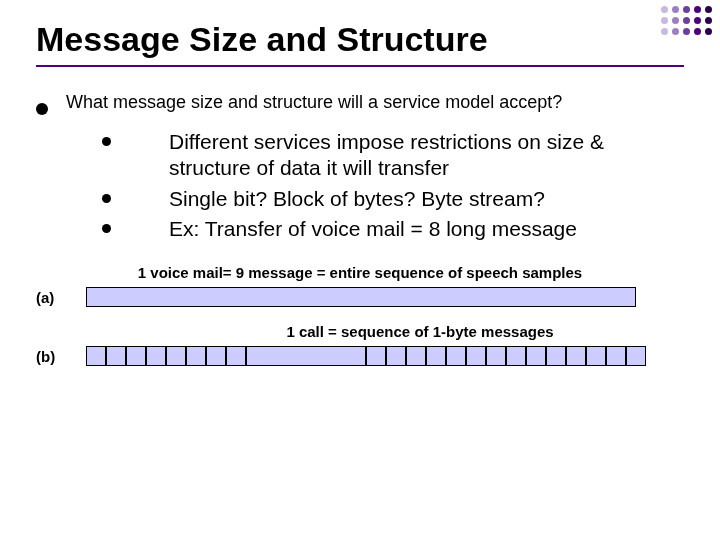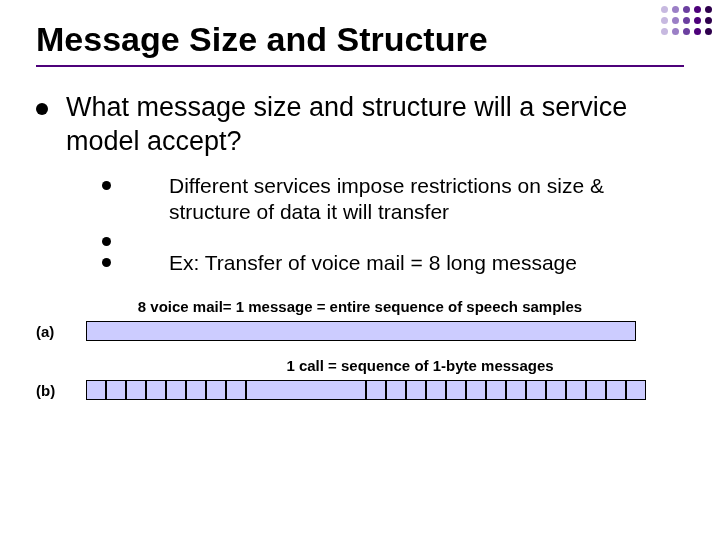--- a/index.html
+++ b/index.html
@@ -1,21 +1,21 @@
 <!DOCTYPE html>
 <html><head>
 <meta charset="utf-8">
 <style>
   * { margin: 0; padding: 0; box-sizing: border-box; }
   html, body { width: 720px; height: 540px; background: #fff; font-family: Arial, Helvetica, sans-serif; color: #000; }
   .slide { position: relative; width: 720px; height: 540px; padding: 20px 36px 20px 36px; }
   .title { font-size: 34px; font-weight: bold; line-height: 1.15; border-bottom: 2px solid #4d017a; padding-bottom: 6px; margin-bottom: 24px; }
   .l1 { display: flex; align-items: flex-start; margin-bottom: 14px; }
   .l1 .bullet { width: 12px; height: 12px; border-radius: 50%; background: #000; flex: 0 0 12px; margin-top: 12px; margin-right: 18px; }
-  .l1 .text { font-size: 27px; line-height: 1.25; }
+  .l1 .text { font-size: 18px; line-height: 1.25; }
   .l2-group { margin-left: 66px; }
   .l2 { display: flex; align-items: flex-start; margin-bottom: 4px; gap: 44px; }
   .l2 .bullet { width: 9px; height: 9px; border-radius: 50%; background: #000; flex: 0 0 9px; margin-top: 8px; margin-right: 14px; }
   .l2 .text { font-size: 21px; line-height: 1.25; }
   .diagram-area { margin-top: 22px; }
   .caption { font-size: 15px; font-weight: bold; text-align: center; margin-bottom: 6px; }
   .row { display: flex; align-items: center; margin-bottom: 16px; }
   .label { width: 50px; font-size: 15px; font-weight: bold; }
   .bar-wrap { flex: 0 0 auto; }
   .bar-a { width: 550px; height: 20px; background: #ccccff; border: 1px solid #000; }
@@ -66,29 +66,30 @@
     <span class="text">What message size and structure will a service model accept?</span>
   </div>
 
   <div class="l2-group">
     <div class="l2">
       <span class="bullet"></span>
       <span class="text">Different services impose restrictions on size &amp; structure of data it will transfer</span>
     </div>
     <div class="l2">
       <span class="bullet"></span>
+      <span class="text">Single bit?  Block of bytes?  Byte stream?</span>
     </div>
     <div class="l2">
       <span class="bullet"></span>
       <span class="text">Ex: Transfer of voice mail = 8 long message</span>
     </div>
   </div>
 
   <div class="diagram-area">
-    <div class="caption">8 voice mail= 1 message = entire sequence of speech samples</div>
+    <div class="caption">1 voice mail= 9 message = entire sequence of speech samples</div>
     <div class="row">
       <span class="label">(a)</span>
       <div class="bar-wrap">
           <div class="bar-a"></div>
         </div>
     </div>
 
     <div class="caption" style="padding-left:120px">1 call = sequence of 1-byte messages</div>
     <div class="row">
       <span class="label">(b)</span>

